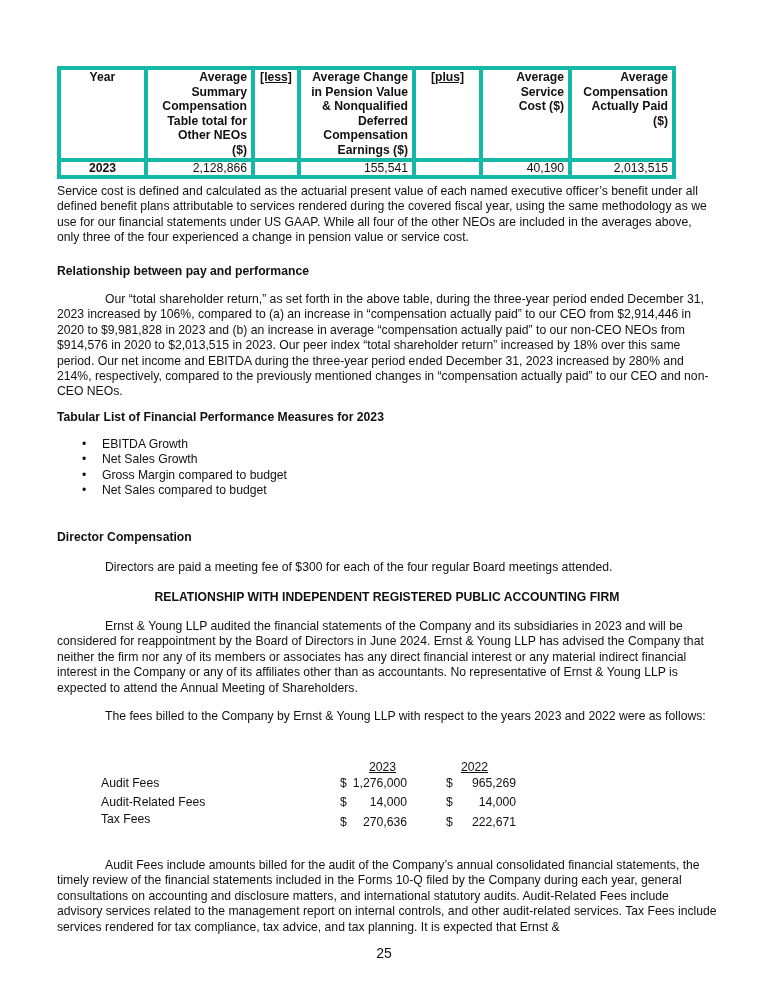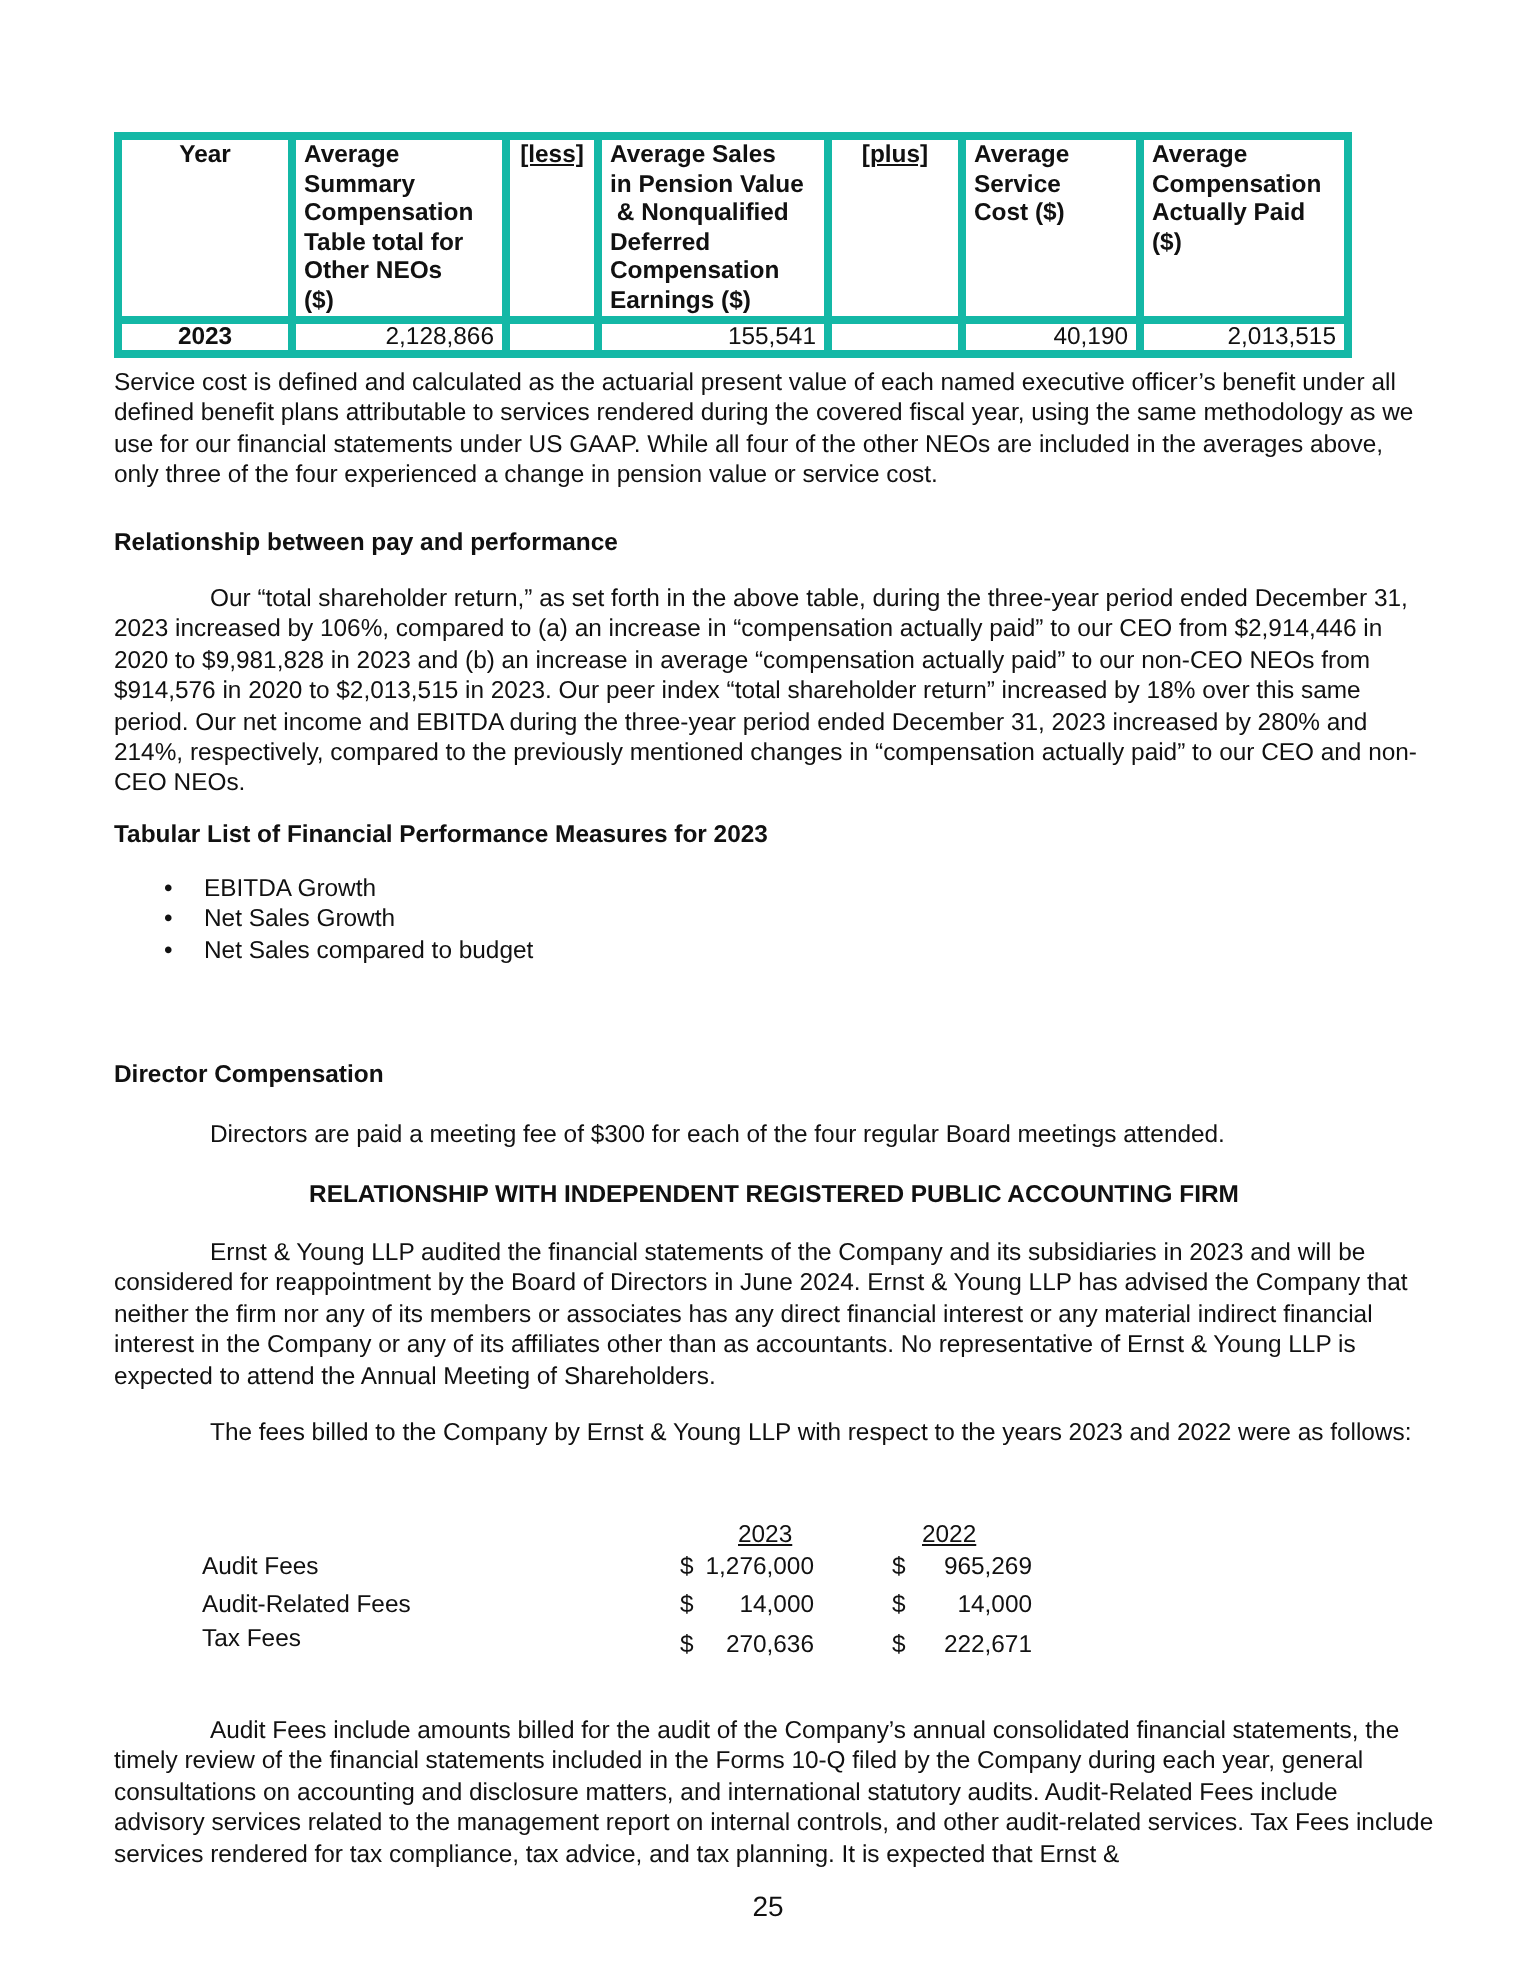--- a/index.html
+++ b/index.html
@@ -3,21 +3,21 @@
 <meta charset="utf-8">
 <style>
   html, body { margin: 0; padding: 0; background: #ffffff; }
   body {
     width: 768px; height: 993px; position: relative; overflow: hidden;
     font-family: "Liberation Sans", sans-serif; color: #111; font-size: 12.2px;
   }
   
   .ptable { position: absolute; left: 57px; top: 66px; border-collapse: collapse; font-size: 12.2px; }
   .ptable td, .ptable th { border: 4px solid #14b8a6; padding: 0 4px; vertical-align: top; line-height: 14.6px; }
-  .ptable th { font-weight: bold; text-align: left; }
+  .ptable th { font-weight: bold; text-align: right; }
   .ptable th.center { text-align: center; }
   .ptable th.u span { text-decoration: underline; }
   .ptable td { text-align: right; height: 13px; line-height: 13px; }
   .ptable td.year { text-align: center; font-weight: bold; }
   .c1 { width: 75px; } .c2 { width: 95px; } .c3 { width: 34px; } .c4 { width: 103px; }
   .c5 { width: 55px; } .c6 { width: 77px; } .c7 { width: 92px; }
   .para { position: absolute; left: 57px; width: 660px; line-height: 15.4px; margin: 0; }
   .indent { text-indent: 48px; }
   .heading { position: absolute; left: 57px; font-weight: bold; margin: 0; }
   .bullets { position: absolute; left: 82px; top: 437px; margin: 0; padding: 0; list-style: none; line-height: 15.4px; }
@@ -42,21 +42,21 @@
     <th class="c2">
       <div>Average</div>
       <div>Summary</div>
       <div>Compensation</div>
       <div>Table total for</div>
       <div>Other NEOs</div>
       <div>($)</div>
     </th>
     <th class="c3 center u"><span>[less]</span></th>
     <th class="c4">
-      <div>Average Sales</div>
+      <div>Average Change</div>
       <div>in Pension Value</div>
       <div style="white-space:pre"> &amp; Nonqualified</div>
       <div>Deferred</div>
       <div>Compensation</div>
       <div>Earnings ($)</div>
     </th>
     <th class="c5 center u"><span>[plus]</span></th>
     <th class="c6">
       <div>Average</div>
       <div>Service</div>
@@ -83,20 +83,21 @@
 
 <p class="para" style="top:184px;">Service cost is defined and calculated as the actuarial present value of each named executive officer’s benefit under all defined benefit plans attributable to services rendered during the covered fiscal year, using the same methodology as we use for our financial statements under US GAAP.  While all four of the other NEOs are included in the averages above, only three of the four experienced a change in pension value or service cost.</p>
 
 <p class="heading" style="top:264px;">Relationship between pay and performance</p>
 <p class="para indent" style="top:292px;">Our “total shareholder return,” as set forth in the above table, during the three-year period ended December 31, 2023 increased by 106%, compared to (a) an increase in “compensation actually paid” to our CEO from $2,914,446 in 2020 to $9,981,828 in 2023 and (b) an increase in average “compensation actually paid” to our non-CEO NEOs from $914,576 in 2020 to $2,013,515 in 2023.  Our peer index “total shareholder return” increased by 18% over this same period.  Our net income and EBITDA during the three-year period ended December 31, 2023 increased by 280% and 214%, respectively, compared to the previously mentioned changes in “compensation actually paid” to our CEO and non-CEO NEOs.</p>
 
 <p class="heading" style="top:410px;">Tabular List of Financial Performance Measures for 2023</p>
 <ul class="bullets">
   <li>EBITDA Growth</li>
   <li>Net Sales Growth</li>
+  <li>Gross Margin compared to budget</li>
   <li>Net Sales compared to budget</li>
 </ul>
 
 <p class="heading" style="top:530px;">Director Compensation</p>
 <p class="para indent" style="top:560px;">Directors are paid a meeting fee of $300 for each of the four regular Board meetings attended.</p>
 
 <p class="center-h" style="top:590px;">RELATIONSHIP WITH INDEPENDENT REGISTERED PUBLIC ACCOUNTING FIRM</p>
 <p class="para indent" style="top:619px;">Ernst &amp; Young LLP audited the financial statements of the Company and its subsidiaries in 2023 and will be considered for reappointment by the Board of Directors in June 2024. Ernst &amp; Young LLP has advised the Company that neither the firm nor any of its members or associates has any direct financial interest or any material indirect financial interest in the Company or any of its affiliates other than as accountants. No representative of Ernst &amp; Young LLP is expected to attend the Annual Meeting of Shareholders.</p>
 <p class="para indent" style="top:709px;">The fees billed to the Company by Ernst &amp; Young LLP with respect to the years 2023 and 2022 were as follows:</p>
 

